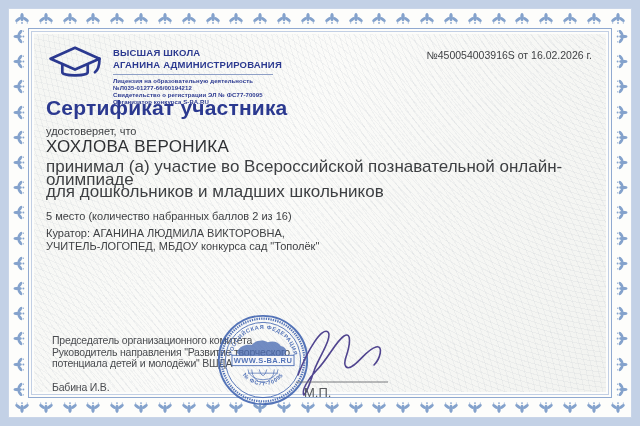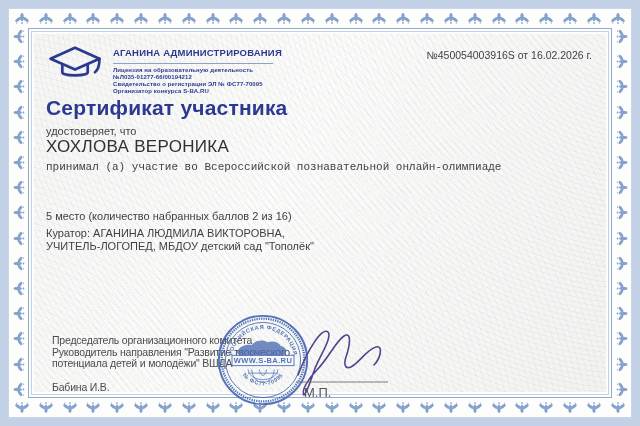--- a/index.html
+++ b/index.html
@@ -37,21 +37,21 @@
   .org-block { left:79px; top:13px; width:170px; }
   .org-name { font-size:9.5px; font-weight:bold; color:#2b3990; line-height:11.5px; letter-spacing:.2px; }
   .org-sep { border-top:1px solid #8fa0c6; margin:4px 0 3px 0; width:160px; }
   .fineprint { font-size:6px; line-height:7px; font-weight:bold; color:#2b3990; letter-spacing:.1px; }
   .cert-number { top:15px; right:14px; font-size:10.5px; color:#3f4144;margin-left:44px; }
 
   
   .title { left:12px; top:62px; font-size:21px; font-weight:600; color:#2b3990; letter-spacing:.2px; }
   .certifies { left:12px; top:91px; font-size:11px; color:#3d3f42; }
   .person-name { left:12px; top:103px; font-size:17px; font-weight:500; color:#2e3033; letter-spacing:.3px; }
-  .participation { left:12px; top:127px; font-size:11px; line-height:12.5px; color:#3d3f42;font-family:Liberation Mono, monospace; }
+  .participation { left:12px; top:127px; font-size:17px; line-height:12.5px; color:#3d3f42; }
   .olympiad { left:12px; top:149px; font-size:18px; font-weight:600; color:#2b3990; }
   .result { left:12px; top:176px; font-size:11px; color:#3d3f42; }
   .curator { left:12px; top:193px; font-size:11px; line-height:12.5px; color:#3d3f42; }
 
   
   .signatory { left:18px; top:301px; font-size:10.5px; line-height:11.5px; color:#4a4c50; letter-spacing:-.2px; }
   .signatory-name { margin-top:12px; }
 
   .stamp { left:182px; top:279px; width:94px; height:94px; opacity:.86; }
   .signature { left:250px; top:285px; width:122px; height:80px; }
@@ -976,43 +976,45 @@
 
       <svg class="abs logo" width="58" height="44" viewBox="0 0 64 48">
         <g fill="none" stroke="#2b3990" stroke-width="3" stroke-linejoin="round" stroke-linecap="round">
           <path d="M32 5 L59 17 L32 29 L5 17 Z"></path>
           <path d="M18 24 v8 c0 4.5 28 4.5 28 0 v-8"></path>
           <path d="M59 17 c0 8 -1 12 -5 15"></path>
         </g>
       </svg>
 
       <div class="abs org-block">
+        <div class="org-name">ВЫСШАЯ ШКОЛА</div>
         <div class="org-name">АГАНИНА АДМИНИСТРИРОВАНИЯ</div>
         <div class="org-sep"></div>
         <div class="fineprint">Лицензия на образовательную деятельность</div>
         <div class="fineprint">№Л035-01277-66/00194212</div>
         <div class="fineprint">Свидетельство о регистрации ЭЛ № ФС77-70095</div>
         <div class="fineprint">Организатор конкурса S-BA.RU</div>
       </div>
 
       <div class="abs cert-number">№450054003916S от 16.02.2026 г.</div>
 
       <div class="abs title">Сертификат участника</div>
       <div class="abs certifies">удостоверяет, что</div>
       <div class="abs person-name">ХОХЛОВА ВЕРОНИКА</div>
 
       <div class="abs participation">
         <div>принимал (а) участие во Всероссийской познавательной онлайн-олимпиаде</div>
+        <div>для дошкольников и младших школьников</div>
       </div>
 
       <div class="abs result">5 место (количество набранных баллов 2 из 16)</div>
 
       <div class="abs curator">
         <div>Куратор: АГАНИНА ЛЮДМИЛА ВИКТОРОВНА,</div>
-        <div>УЧИТЕЛЬ-ЛОГОПЕД, МБДОУ детский сад "Тополёк"</div>
+        <div>УЧИТЕЛЬ-ЛОГОПЕД, МБДОУ конкурса сад "Тополёк"</div>
       </div>
 
       <div class="abs signatory">
         <div>Председатель организационного комитета</div>
         <div>Руководитель направления "Развитие творческого</div>
         <div>потенциала детей и молодёжи" ВШДА</div>
         <div class="signatory-name">Бабина И.В.</div>
       </div>
 
       <svg class="abs stamp" viewBox="0 0 100 100">

